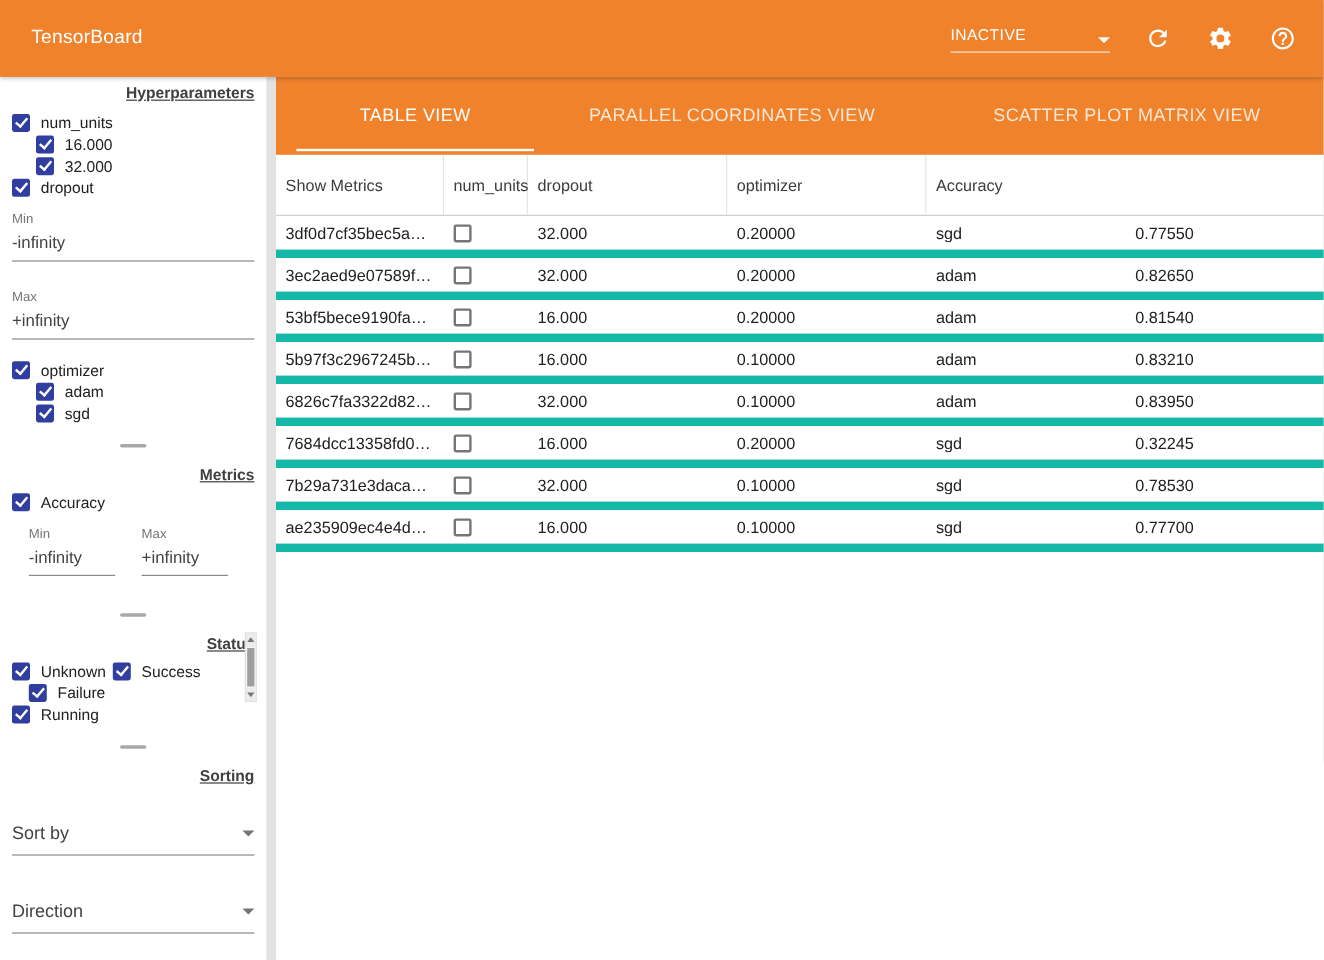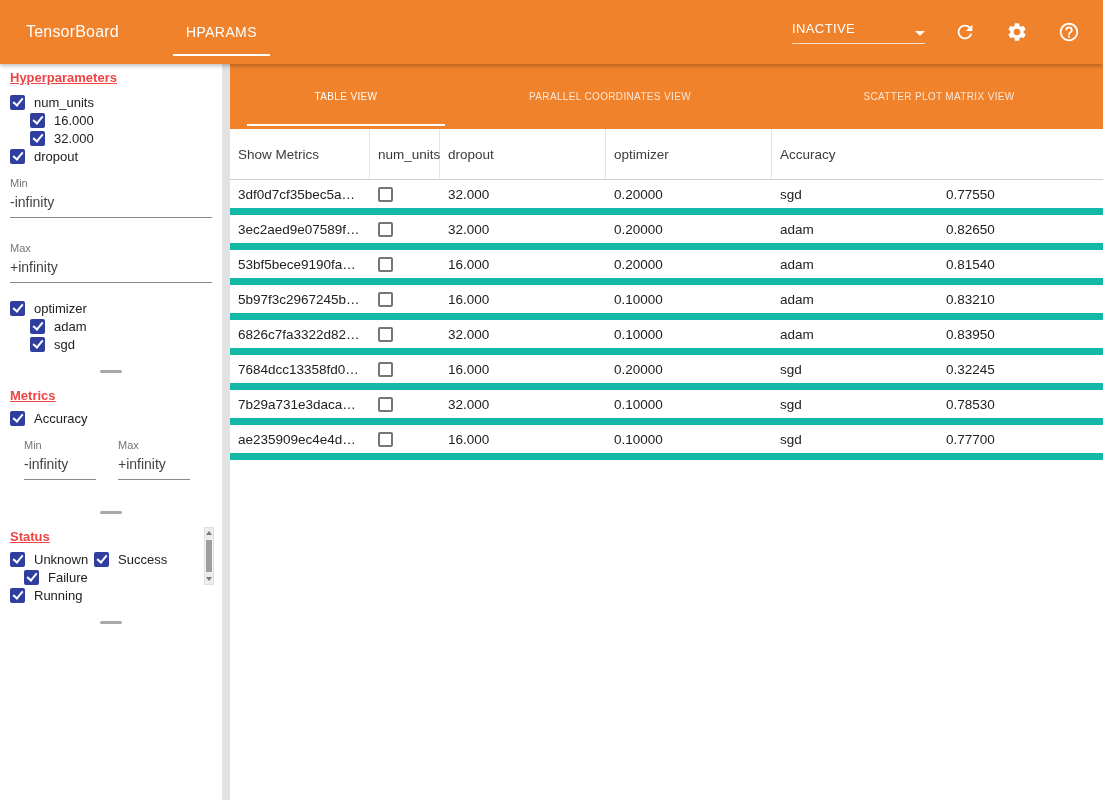--- a/index.html
+++ b/index.html
@@ -24,22 +24,22 @@
   .caret-down { width:0; height:0; border-left:5px solid transparent;
                 border-right:5px solid transparent; border-top:5px solid rgba(255,255,255,.95); }
   .icon-btn { width:24px; height:24px; margin-left:28px; cursor:pointer; display:flex;
               align-items:center; justify-content:center; }
   .icon-btn svg { fill:#fff; }
 
   
   .sidebar { position:absolute; top:64px; left:0; width:222px; height:736px;
              background:#fff; overflow:hidden; }
   .panel { padding:6px 10px 8px 10px; position:relative; }
-  .panel h3 { font-size:13px; font-weight:700; color:#ef4444; text-decoration:underline;
-              margin-bottom:6px; }
+  .panel h3 { font-size:13px; font-weight:700; color:#404040; text-decoration:underline;
+              margin-bottom:6px;text-align:right; }
   .cb-row { display:flex; align-items:center; gap:9px; height:18px; font-size:13px;
             color:#212121; cursor:pointer; }
   .cb-row.child { margin-left:20px; }
   .cb { width:15px; height:15px; border-radius:2px; position:relative; flex:none; display:inline-block; }
   .cb.checked { background:#303f9f; }
   .cb.checked::after { content:''; position:absolute; left:4.5px; top:1px; width:4px; height:8px;
                        border:solid #fff; border-width:0 2px 2px 0; transform:rotate(40deg); }
   .cb.unchecked { background:#fff; border:2px solid #757575; }
   .tiny-label { display:block; font-size:11px; color:#757575; margin-top:12px; }
   .underline-input { display:block; width:100%; border:none; border-bottom:1px solid #8a8a8a;
@@ -71,21 +71,21 @@
   .mock-sb .sb-btn.down::after { content:''; position:absolute; left:1px; bottom:3px;
       border-left:3px solid transparent; border-right:3px solid transparent;
       border-top:4px solid #777; }
   .mock-sb .sb-thumb { position:absolute; top:12px; bottom:12px; left:1px; right:1px;
       background:#9e9e9e; }
   .sb-status { top:4px; height:58px; }
 
   
   .main { position:absolute; top:64px; left:230px; width:873px; height:736px; background:#fff; }
   .view-tabs { height:65px; background:#f0822c; display:flex; padding-left:17px; }
-  .view-tab { display:flex; align-items:center; justify-content:center; font-size:10px;
+  .view-tab { display:flex; align-items:center; justify-content:center; font-size:15px;
               letter-spacing:.35px; color:rgba(255,255,255,.8); position:relative; cursor:pointer; }
   .view-tab.active { color:#fff; }
   .view-tab.active::after { content:''; position:absolute; left:0; right:0; bottom:3px;
                             height:2px; background:#fff; }
   .vt1 { width:198px; } .vt2 { width:330px; } .vt3 { flex:1; }
 
   .grid-head, .trow { display:grid; grid-template-columns:140px 70px 166px 166px 166px 1fr; }
   .grid-head { height:51px; border-bottom:1px solid #cfcfcf; }
   .hcell { display:flex; align-items:center; padding:0 8px; font-size:13.5px; color:#3c3c3c;
            line-height:17px; border-right:1px solid #e4e4e4; }
@@ -94,21 +94,20 @@
   .cell { padding:0 8px; font-size:13.5px; color:#212121; white-space:nowrap;
           overflow:hidden; text-overflow:ellipsis; }
   .cbcell { display:flex; align-items:center; padding:0 8px; }
 </style>
 </head>
 <body>
 
 <header class="topbar">
   <div class="logo">TensorBoard</div>
   <nav class="nav-tabs">
-    <div class="nav-tab active">HPARAMS</div>
   </nav>
   <div class="topbar-right">
     <div class="reload-select">
       <span>INACTIVE</span>
       <span class="caret-down"></span>
     </div>
     <div class="icon-btn">
       <span style="display:flex">
         <svg viewBox="0 0 24 24" width="22" height="22">
             <path d="M17.65 6.35C16.2 4.9 14.21 4 12 4c-4.42 0-7.99 3.58-7.99 8s3.57 8 7.99 8c3.73 0 6.84-2.55 7.73-6h-2.08c-.82 2.33-3.04 4-5.65 4-3.31 0-6-2.69-6-6s2.69-6 6-6c1.66 0 3.14.69 4.22 1.78L13 11h7V4l-2.35 2.35z"></path>
@@ -217,20 +216,32 @@
     </div>
     <div class="mock-sb sb-status">
       <div class="sb-btn up"></div>
       <div class="sb-thumb"></div>
       <div class="sb-btn down" style="position:absolute;bottom:0;left:0;right:0"></div>
     </div>
   </div>
 
   <div class="drag-handle"></div>
 
+  <div class="panel">
+    <h3>Sorting</h3>
+    <div class="select-box sortby">
+      <span>Sort by</span>
+      <span class="caret-gray"></span>
+    </div>
+    <div class="select-box direction">
+      <span>Direction</span>
+      <span class="caret-gray"></span>
+    </div>
+    <div style="height:10px"></div>
+  </div>
 
 </aside>
 
 <main class="main">
 
   <div class="view-tabs">
     <div class="view-tab vt1 active">TABLE VIEW</div>
     <div class="view-tab vt2">PARALLEL COORDINATES VIEW</div>
     <div class="view-tab vt3">SCATTER PLOT MATRIX VIEW</div>
   </div>

